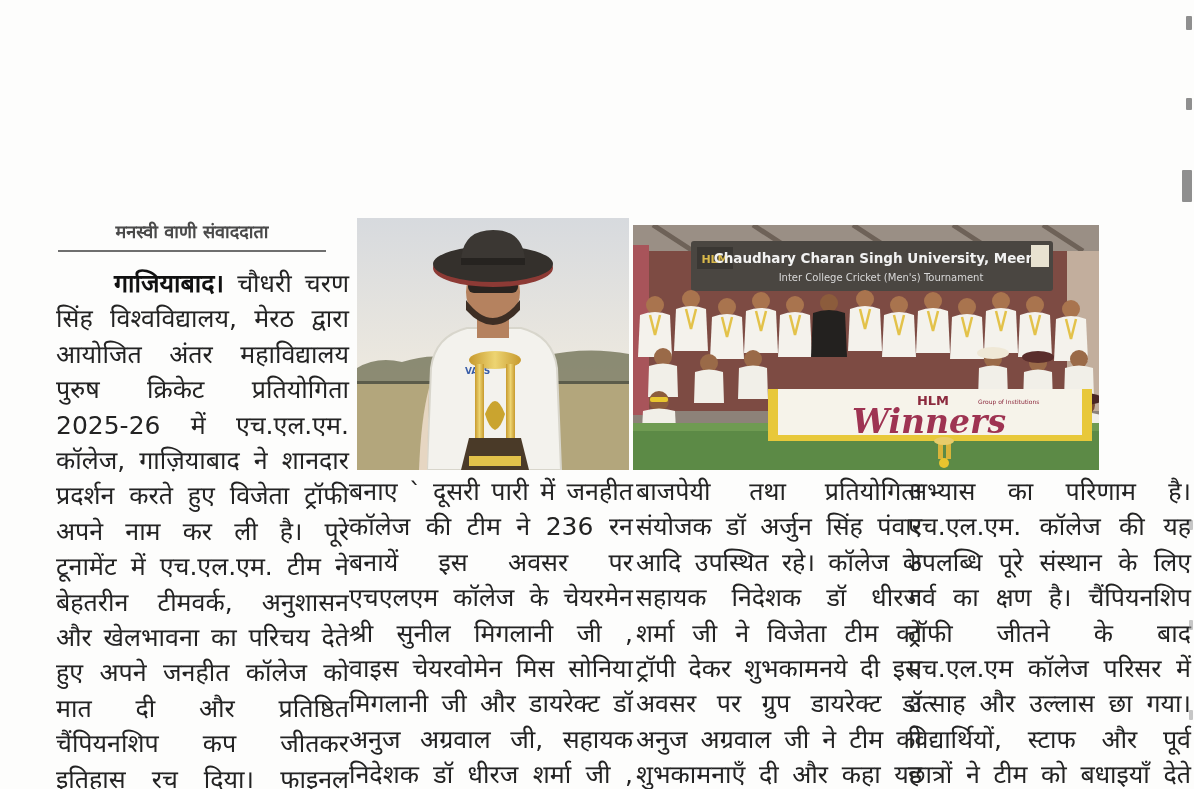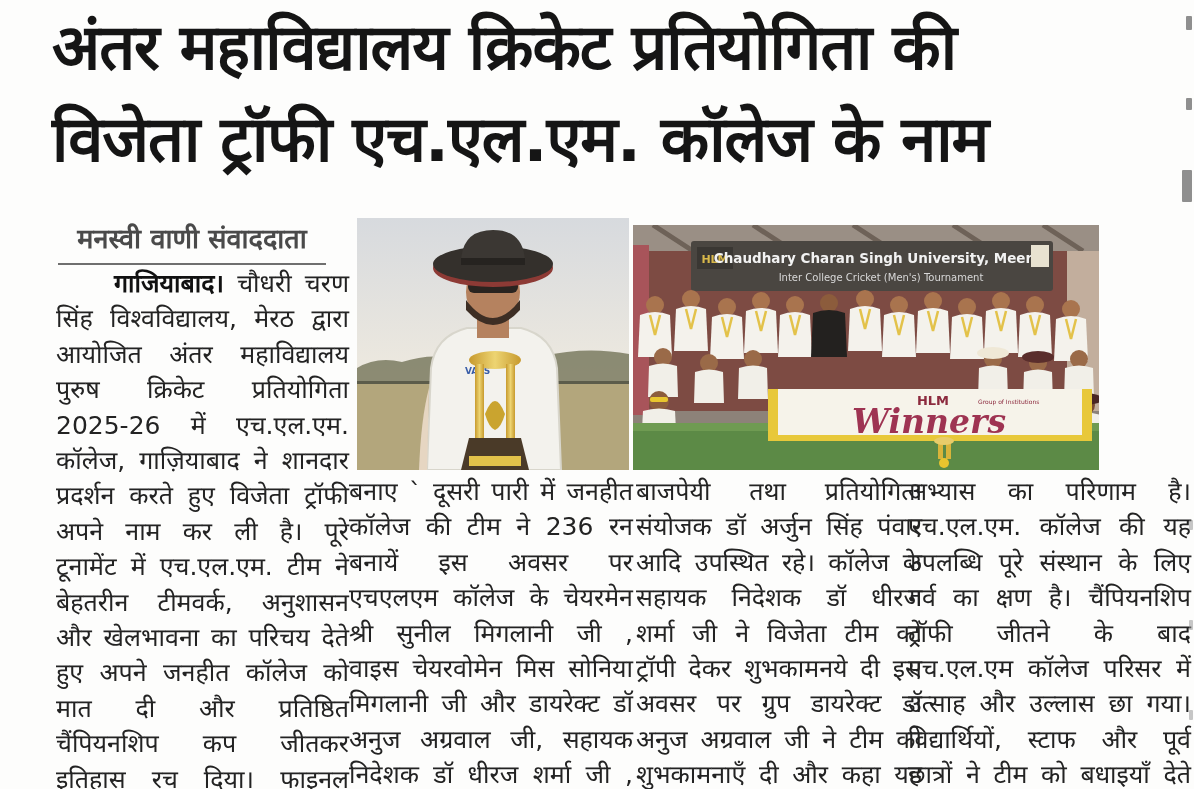--- a/index.html
+++ b/index.html
@@ -5,21 +5,21 @@
   html,body{margin:0;padding:0;}
   body{background:#ffffff;font-family:"DejaVu Sans",sans-serif;}
   .page{position:relative;width:1194px;height:789px;background:#fdfdfc;overflow:hidden;}
 
   
   .headline{position:absolute;left:52px;top:2px;width:1135px;color:#151515;}
   .hl{font-size:63px;font-weight:800;line-height:92px;white-space:nowrap;letter-spacing:-1px;}
 
   
   .byline{position:absolute;left:58px;top:219px;width:268px;text-align:center;
-          font-size:27px;font-weight:700;color:#4a4a4a;
+          font-size:18px;font-weight:700;color:#4a4a4a;
           border-bottom:2.5px solid #6f6f6f;padding-bottom:7px;}
 
   
   figure{margin:0;padding:0;position:absolute;}
   .photo-left{left:357px;top:218px;width:272px;height:252px;}
   .photo-right{left:633px;top:225px;width:466px;height:245px;}
   figure svg{display:block;width:100%;height:100%;}
 
   
   .col{position:absolute;color:#232323;font-size:25px;line-height:35.4px;
@@ -33,24 +33,20 @@
   .col4{left:908px;top:474px;width:283px;height:311px;}
 
   
   .frag{position:absolute;background:#8f8f8f;border-radius:1px;}
 </style>
 </head>
 <body>
 
 <div class="page">
 
-  <header class="headline">
-    <div class="hl">अंतर महाविद्यालय क्रिकेट प्रतियोगिता की</div>
-    <div class="hl">विजेता ट्रॉफी एच.एल.एम. कॉलेज के नाम</div>
-  </header>
 
   <div class="byline">मनस्वी वाणी संवाददाता</div>
 
   <figure class="photo-left">
     <svg viewBox="0 0 272 252" preserveAspectRatio="none">
       <defs>
         <linearGradient id="sky" x1="0" y1="0" x2="0" y2="1">
           <stop offset="0" stop-color="#d7dade"></stop>
             <stop offset="1" stop-color="#efeadf"></stop>
         </linearGradient>

